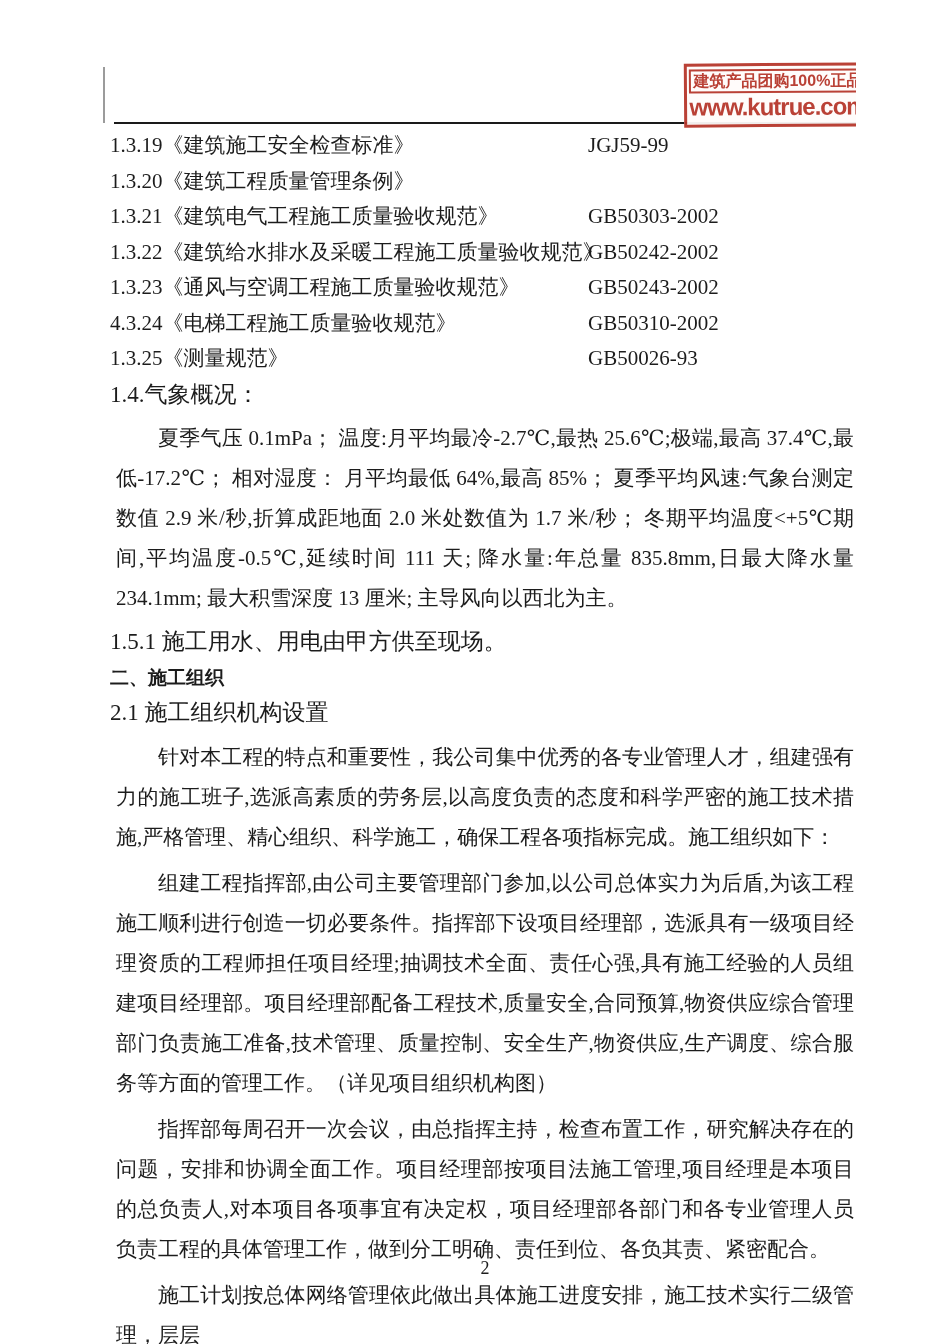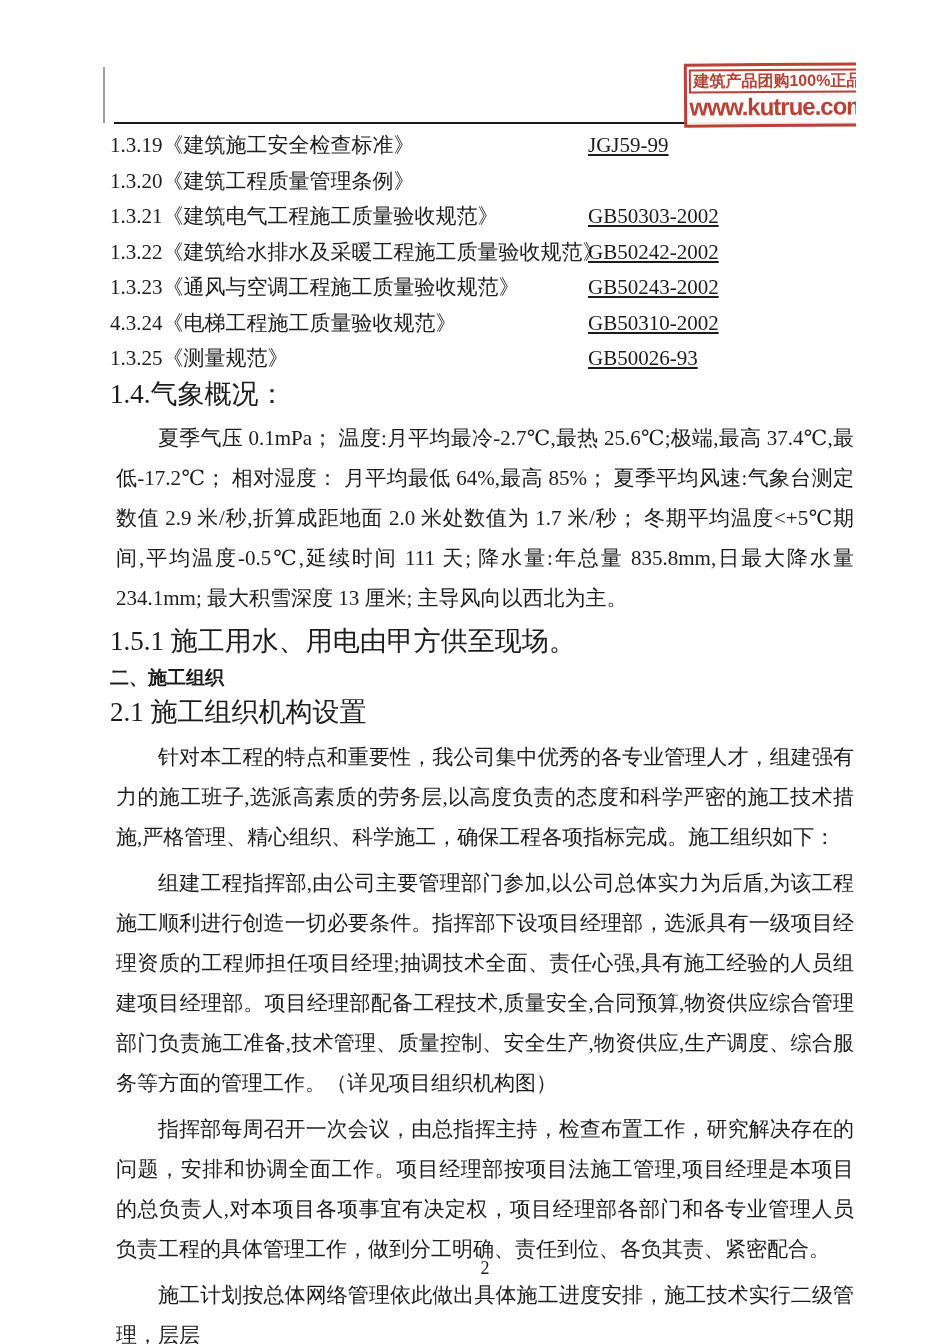--- a/index.html
+++ b/index.html
@@ -64,24 +64,24 @@
     width: 750px;
   }
   .std-row {
     position: relative;
     font-size: 21px;
     line-height: 35.5px;
     white-space: nowrap;
   }
   .std-code {
     position: absolute;
-    left: 478px; top: 0; text-decoration: underline;
+    left: 478px; top: 0;
   }
   .line {
-    font-size: 27px;
+    font-size: 23px;
     line-height: 35.5px;
     font-family: Liberation Serif, serif;
   }
   .org-heading {
     font-family: "Liberation Sans", "DejaVu Sans", sans-serif;
     font-weight: bold;
     font-size: 19px;
   }
   .para {
     margin: 6px;

